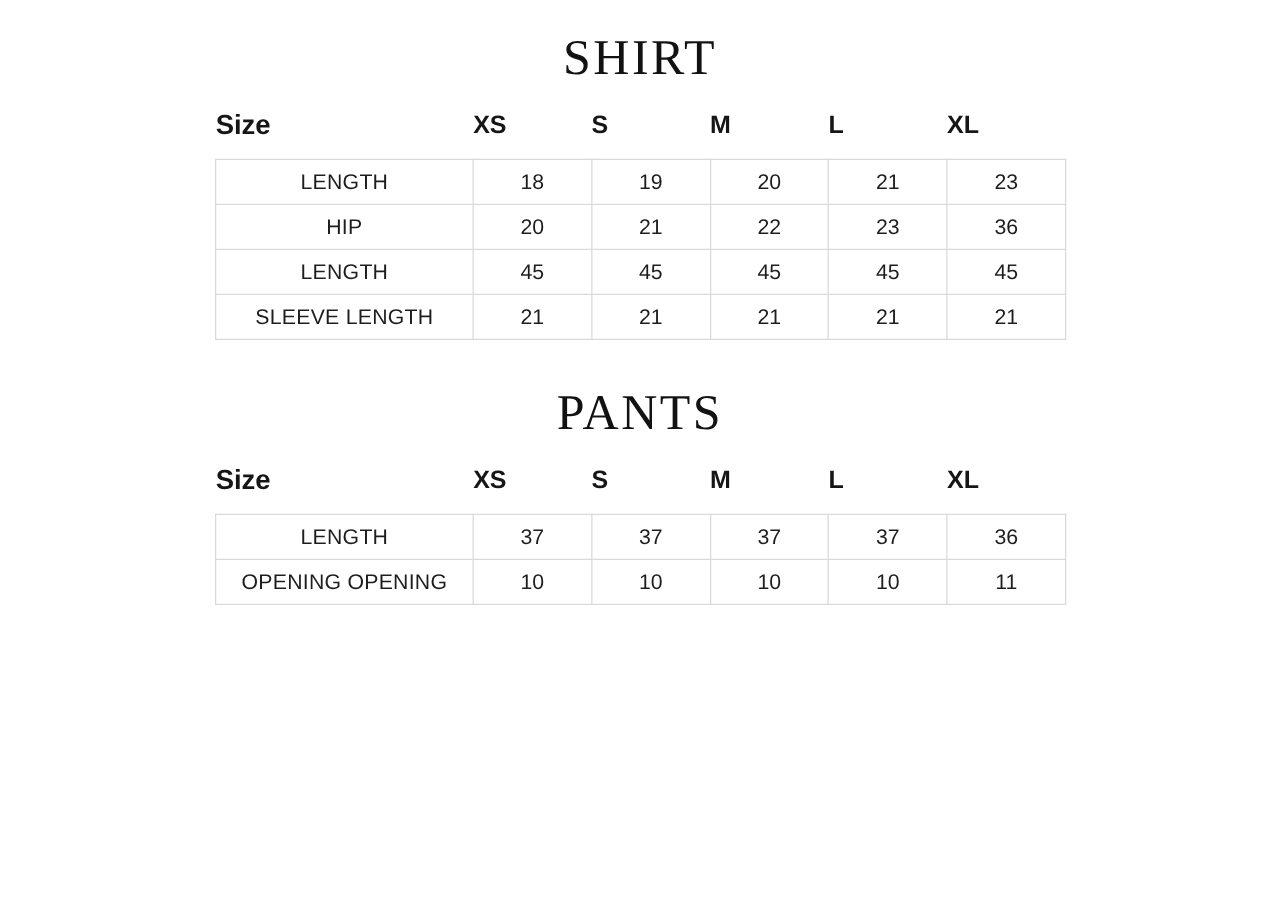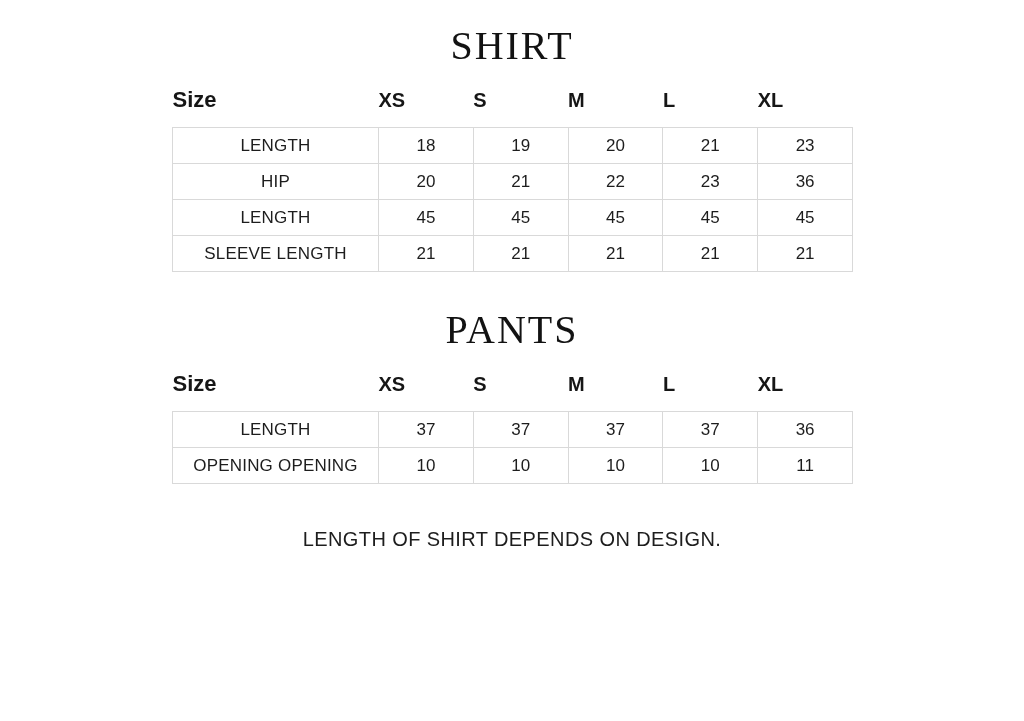--- a/index.html
+++ b/index.html
@@ -187,15 +187,14 @@
           <td>10</td>
           <td>10</td>
           <td>10</td>
           <td>10</td>
           <td>11</td>
         </tr>
       </tbody>
     </table>
   </div>
 
-  <div class="footnote">LENGTH OF SHIRT DEPENDS ON DESIGN.</div>
 
 </div>
 
 </body></html>

